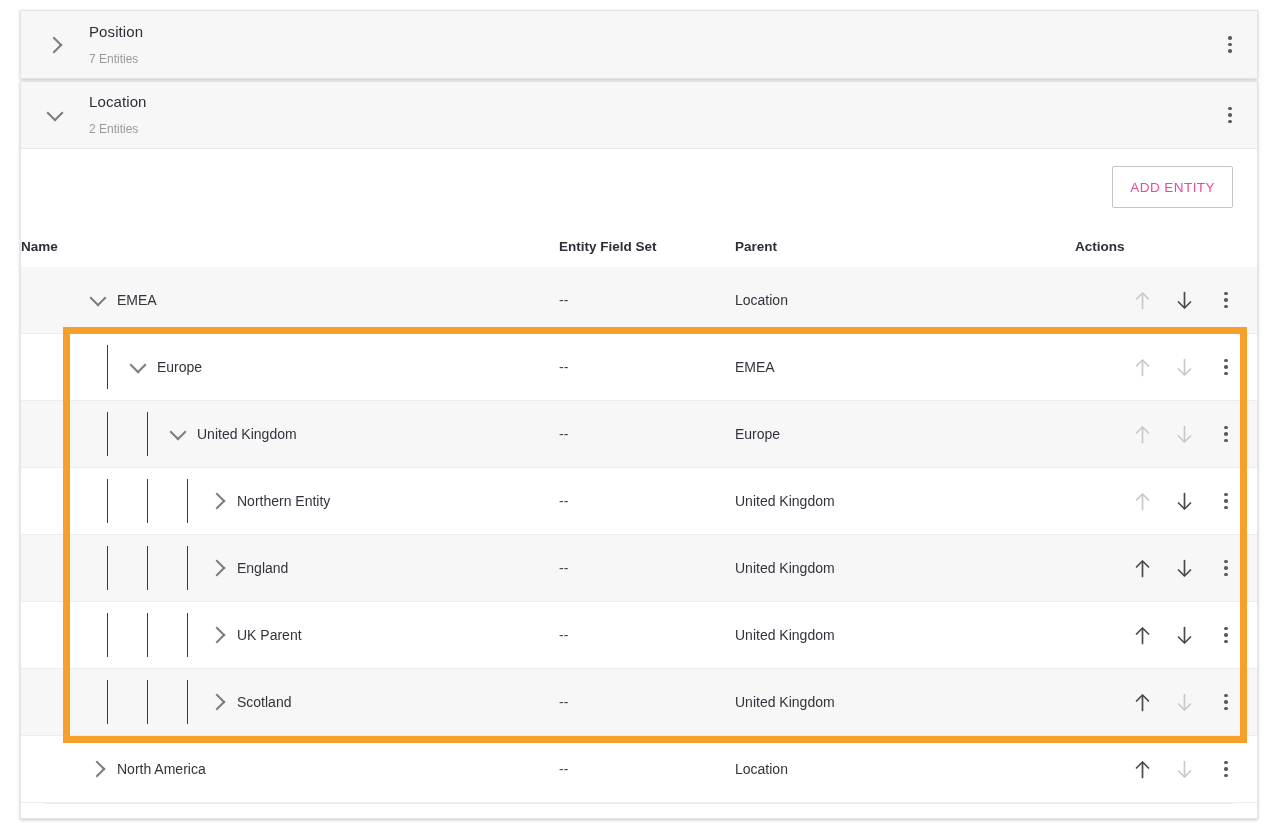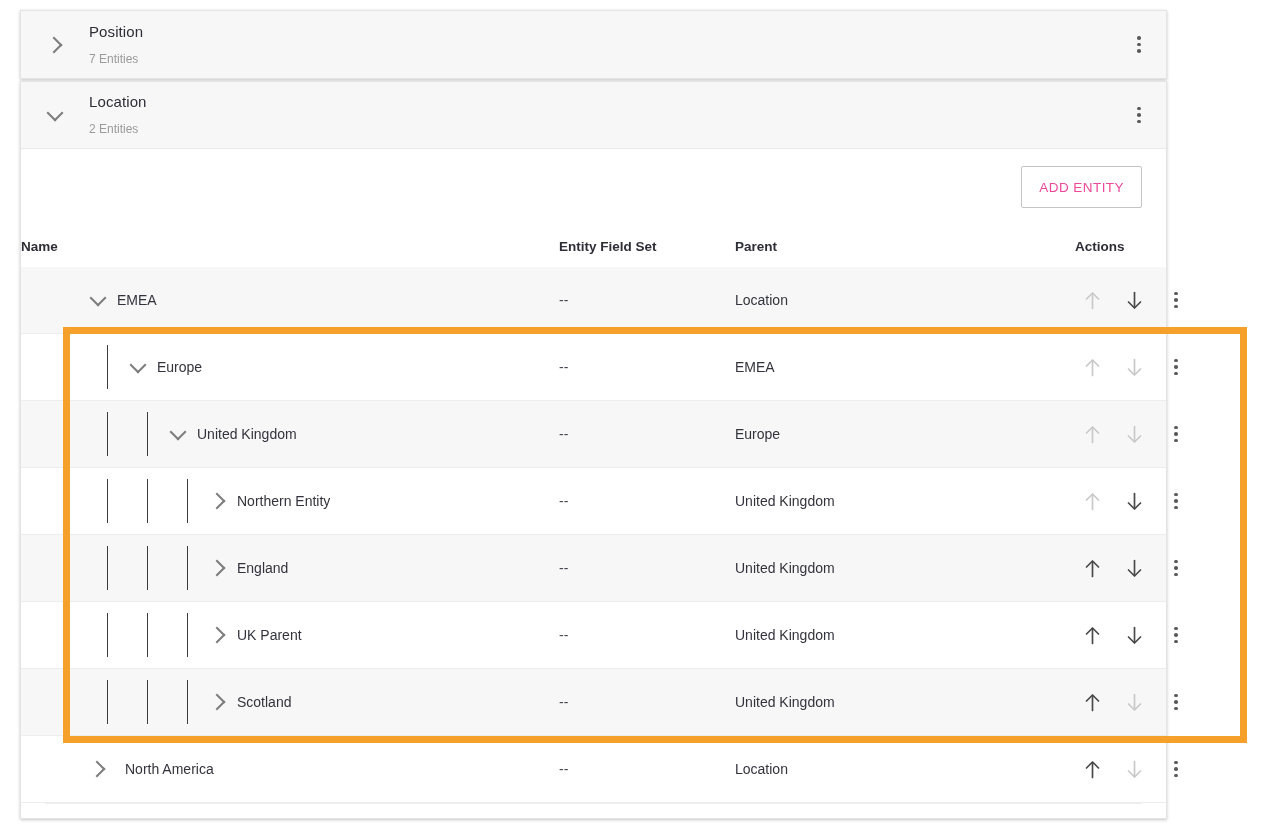--- a/index.html
+++ b/index.html
@@ -17,21 +17,21 @@
     width: 1277px;
     height: 834px;
     background: #ffffff;
     overflow: hidden;
   }
 
   
   .card {
     position: absolute;
     left: 20px;
-    width: 1147px;
+    width: 1238px;
     background: #ffffff;
     border: 1px solid #e4e4e4;
     box-shadow: 0 1px 3px rgba(0,0,0,0.22);
   }
   .card-header {
     position: relative;
     height: 67px;
     background: #f7f7f7;
     border-bottom: 1px solid #e9e9e9;
     display: flex;
@@ -492,21 +492,21 @@
                   <i></i>
                   <i></i>
                 </span>
               </div>
             </div>
             <div class="trow plain">
               <div class="name-cell">
                 <span class="row-chev" style="left:66px">
                   <span class="chev right"></span>
                 </span>
-                <span class="row-label" style="left:104px">North America</span>
+                <span class="row-label" style="left:96px">North America</span>
               </div>
               <div class="efs-cell">--</div>
               <div class="par-cell">Location</div>
               <div class="act-cell">
                 <span class="icon-btn">
                   <svg class="arrow on" width="17" height="19" viewBox="0 0 17 19" fill="none" stroke-width="1.7" stroke-linecap="round" stroke-linejoin="round">
                     <path d="M8.5 17.5 V2.5"></path>
                     <path d="M2.5 8 L8.5 2 L14.5 8"></path>
                   </svg>
                 </span>

